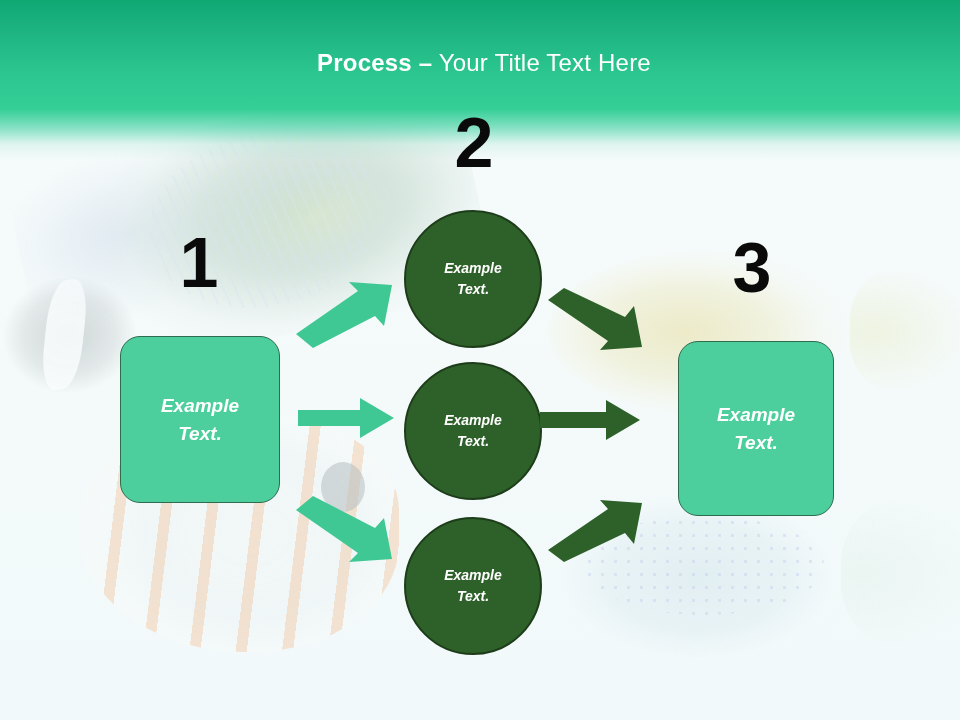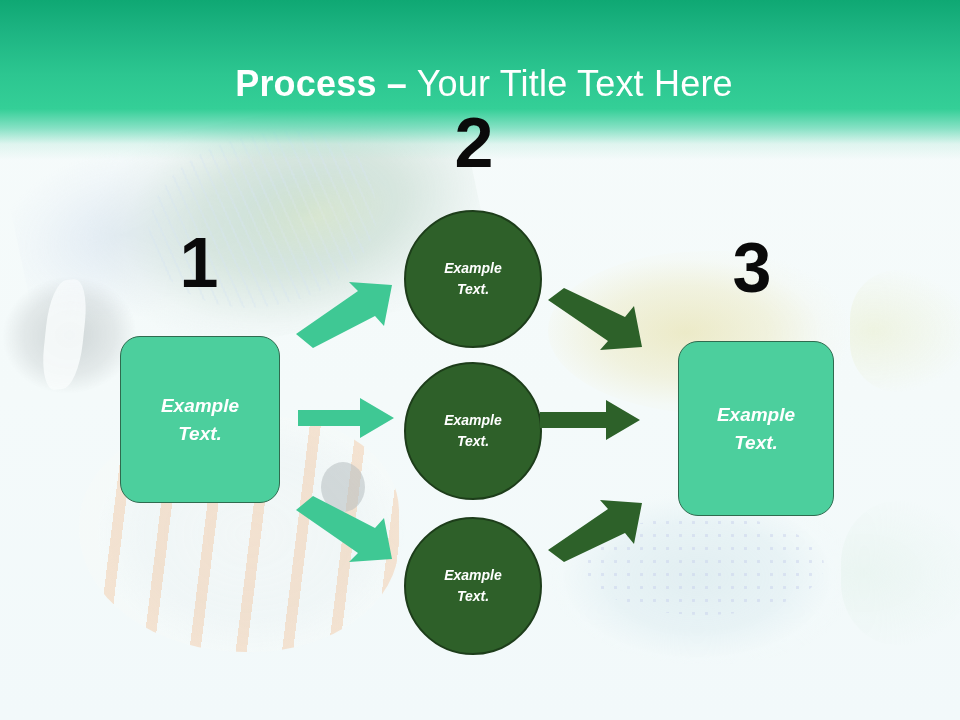--- a/index.html
+++ b/index.html
@@ -198,25 +198,24 @@
     background: radial-gradient(ellipse at 18% 50%,
         rgba(216, 236, 224, .65), rgba(255,255,255,0) 78%);
   }
 
   
   .title {
     position: absolute;
     left: 8px; right: 0; top: 50px;
     text-align: center;
     color: #ffffff;
-    font-size: 36px;
+    font-size: 24px;
     line-height: 1.1;
     letter-spacing: .2px;
     white-space: nowrap;
-    margin-top: 14px;
   }
   .title .strong { font-weight: bold; }
   .title .light  { font-weight: normal; }
 
   
   .step-num {
     position: absolute;
     color: #0a0a0a;
     font-weight: bold;
     font-size: 70px;

